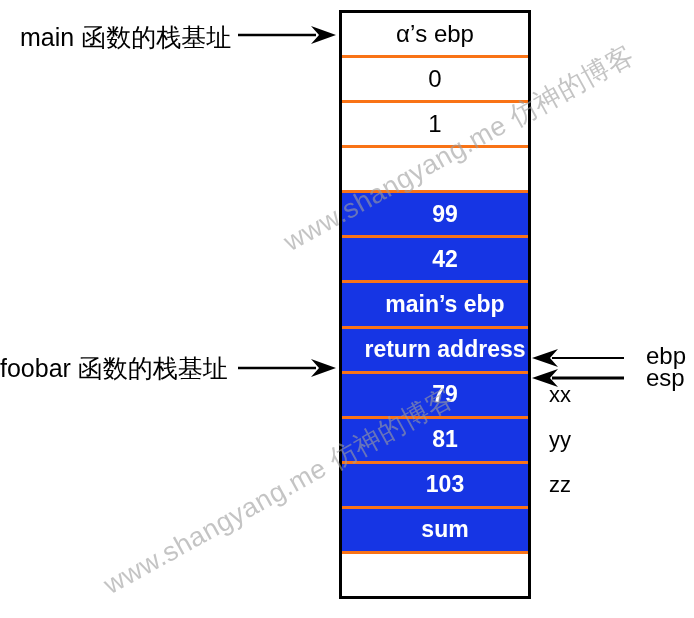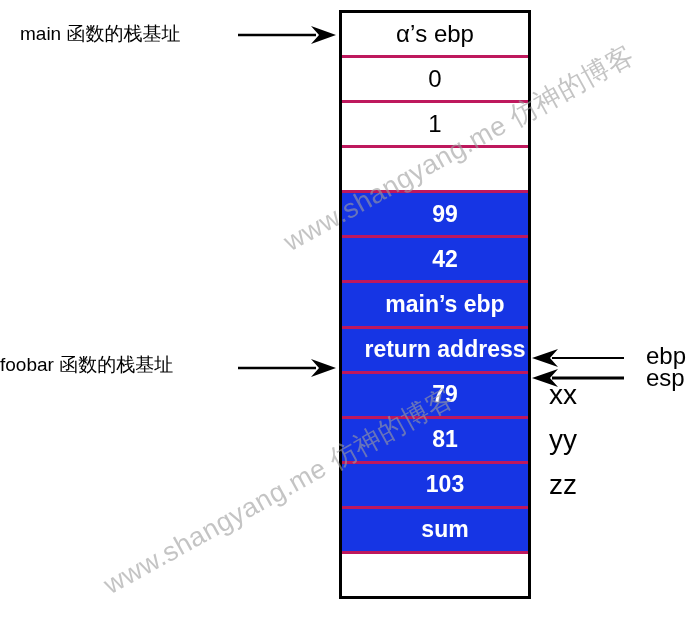--- a/index.html
+++ b/index.html
@@ -29,49 +29,49 @@
     flex-direction: column;
     background: #ffffff;
     z-index: 2;
   }
   .cell {
     position: relative;
     flex: 1 1 0;
     display: flex;
     align-items: center;
     justify-content: center;
-    border-bottom: 3px solid #be185d;
+    border-bottom: 3px solid #f97316;
     font-size: 24px;
     color: #000000;
     background: #ffffff;
   }
   .cell:last-child { border-bottom: none; }
   .cell.blue {
     background: #1635e4;
     color: #ffffff;
     font-weight: 700;
     font-size: 23px;
     padding-left: 20px;
   }
   .var-label {
     position: absolute;
     left: calc(100% + 21px);
     top: 50%;
     transform: translateY(-50%);
     color: #000000;
-    font-size: 28px;
+    font-size: 22px;
     font-weight: 400;
     white-space: nowrap;
   }
 
   
   .left-label {
     position: absolute;
     color: #000000;
-    font-size: 19px;
+    font-size: 25px;
     white-space: nowrap;
     z-index: 3;
   }
   .left-label.main-base   { left: 20px; top: 21px; }
   .left-label.foobar-base { left: 0px;  top: 352px; }
 
   
   .arrow { position: absolute; z-index: 4; }
   .arrow-main   { left: 236px; top: 24px;  }
   .arrow-foobar { left: 236px; top: 357px; }

